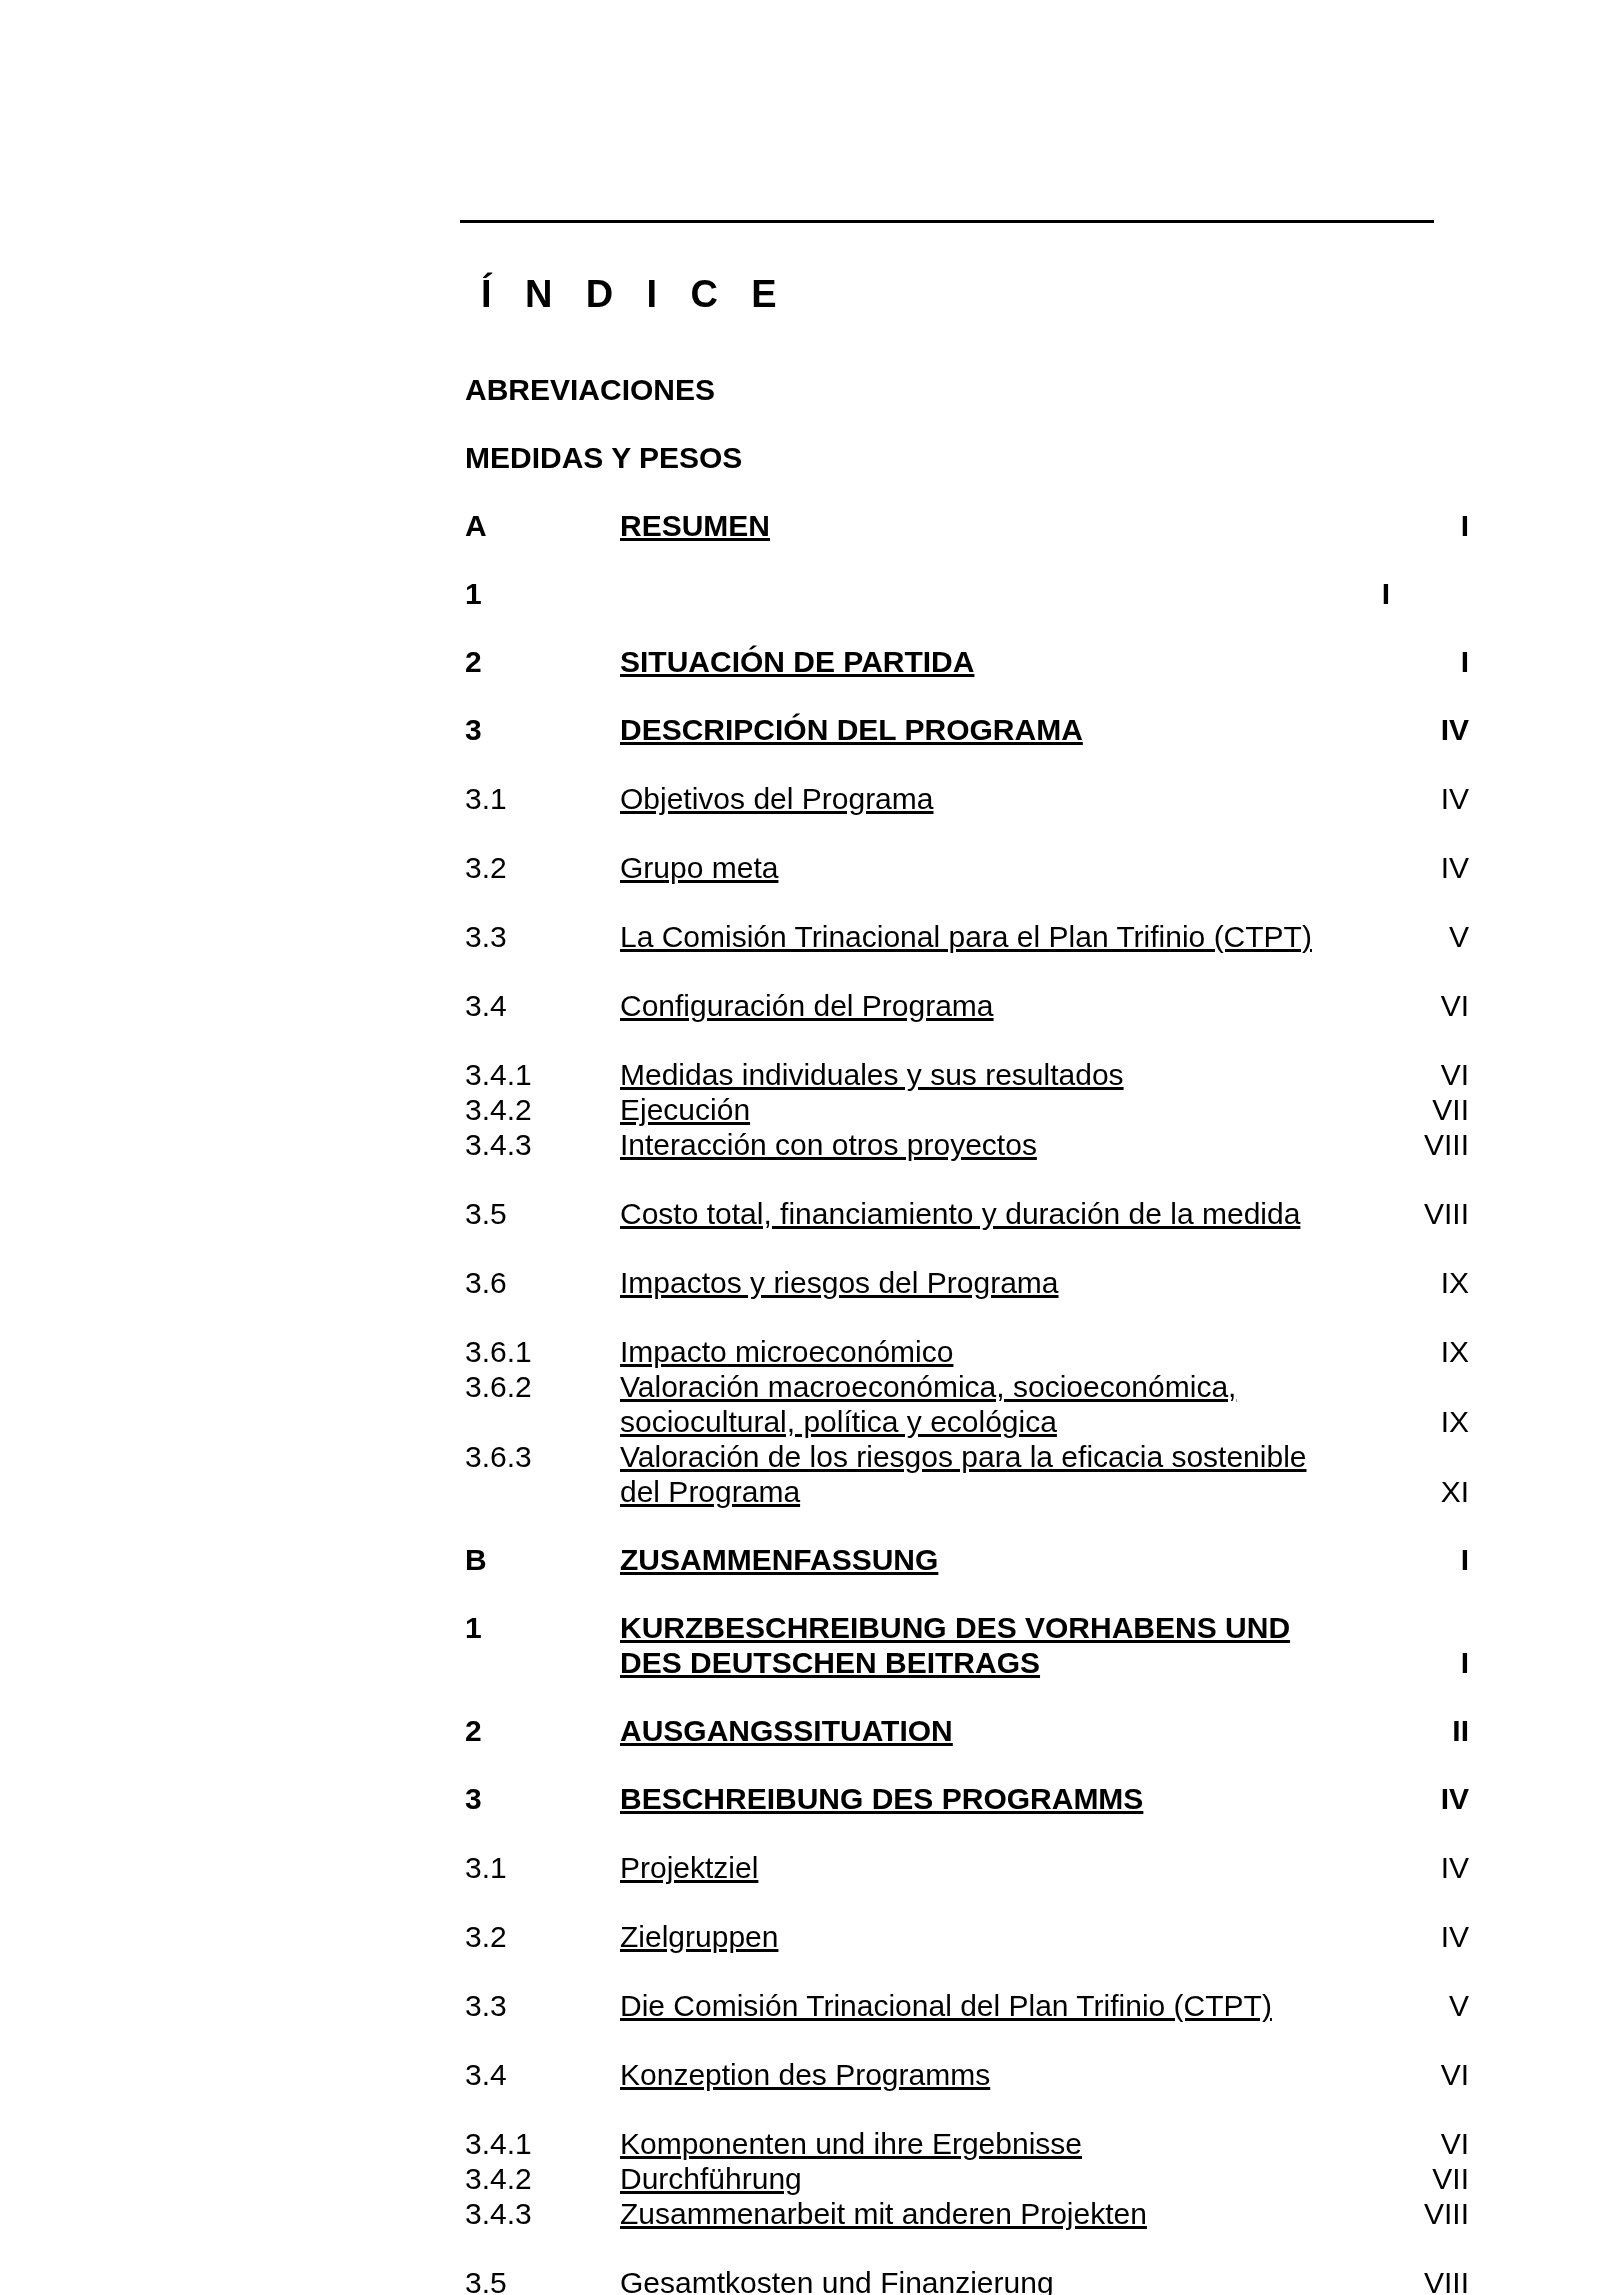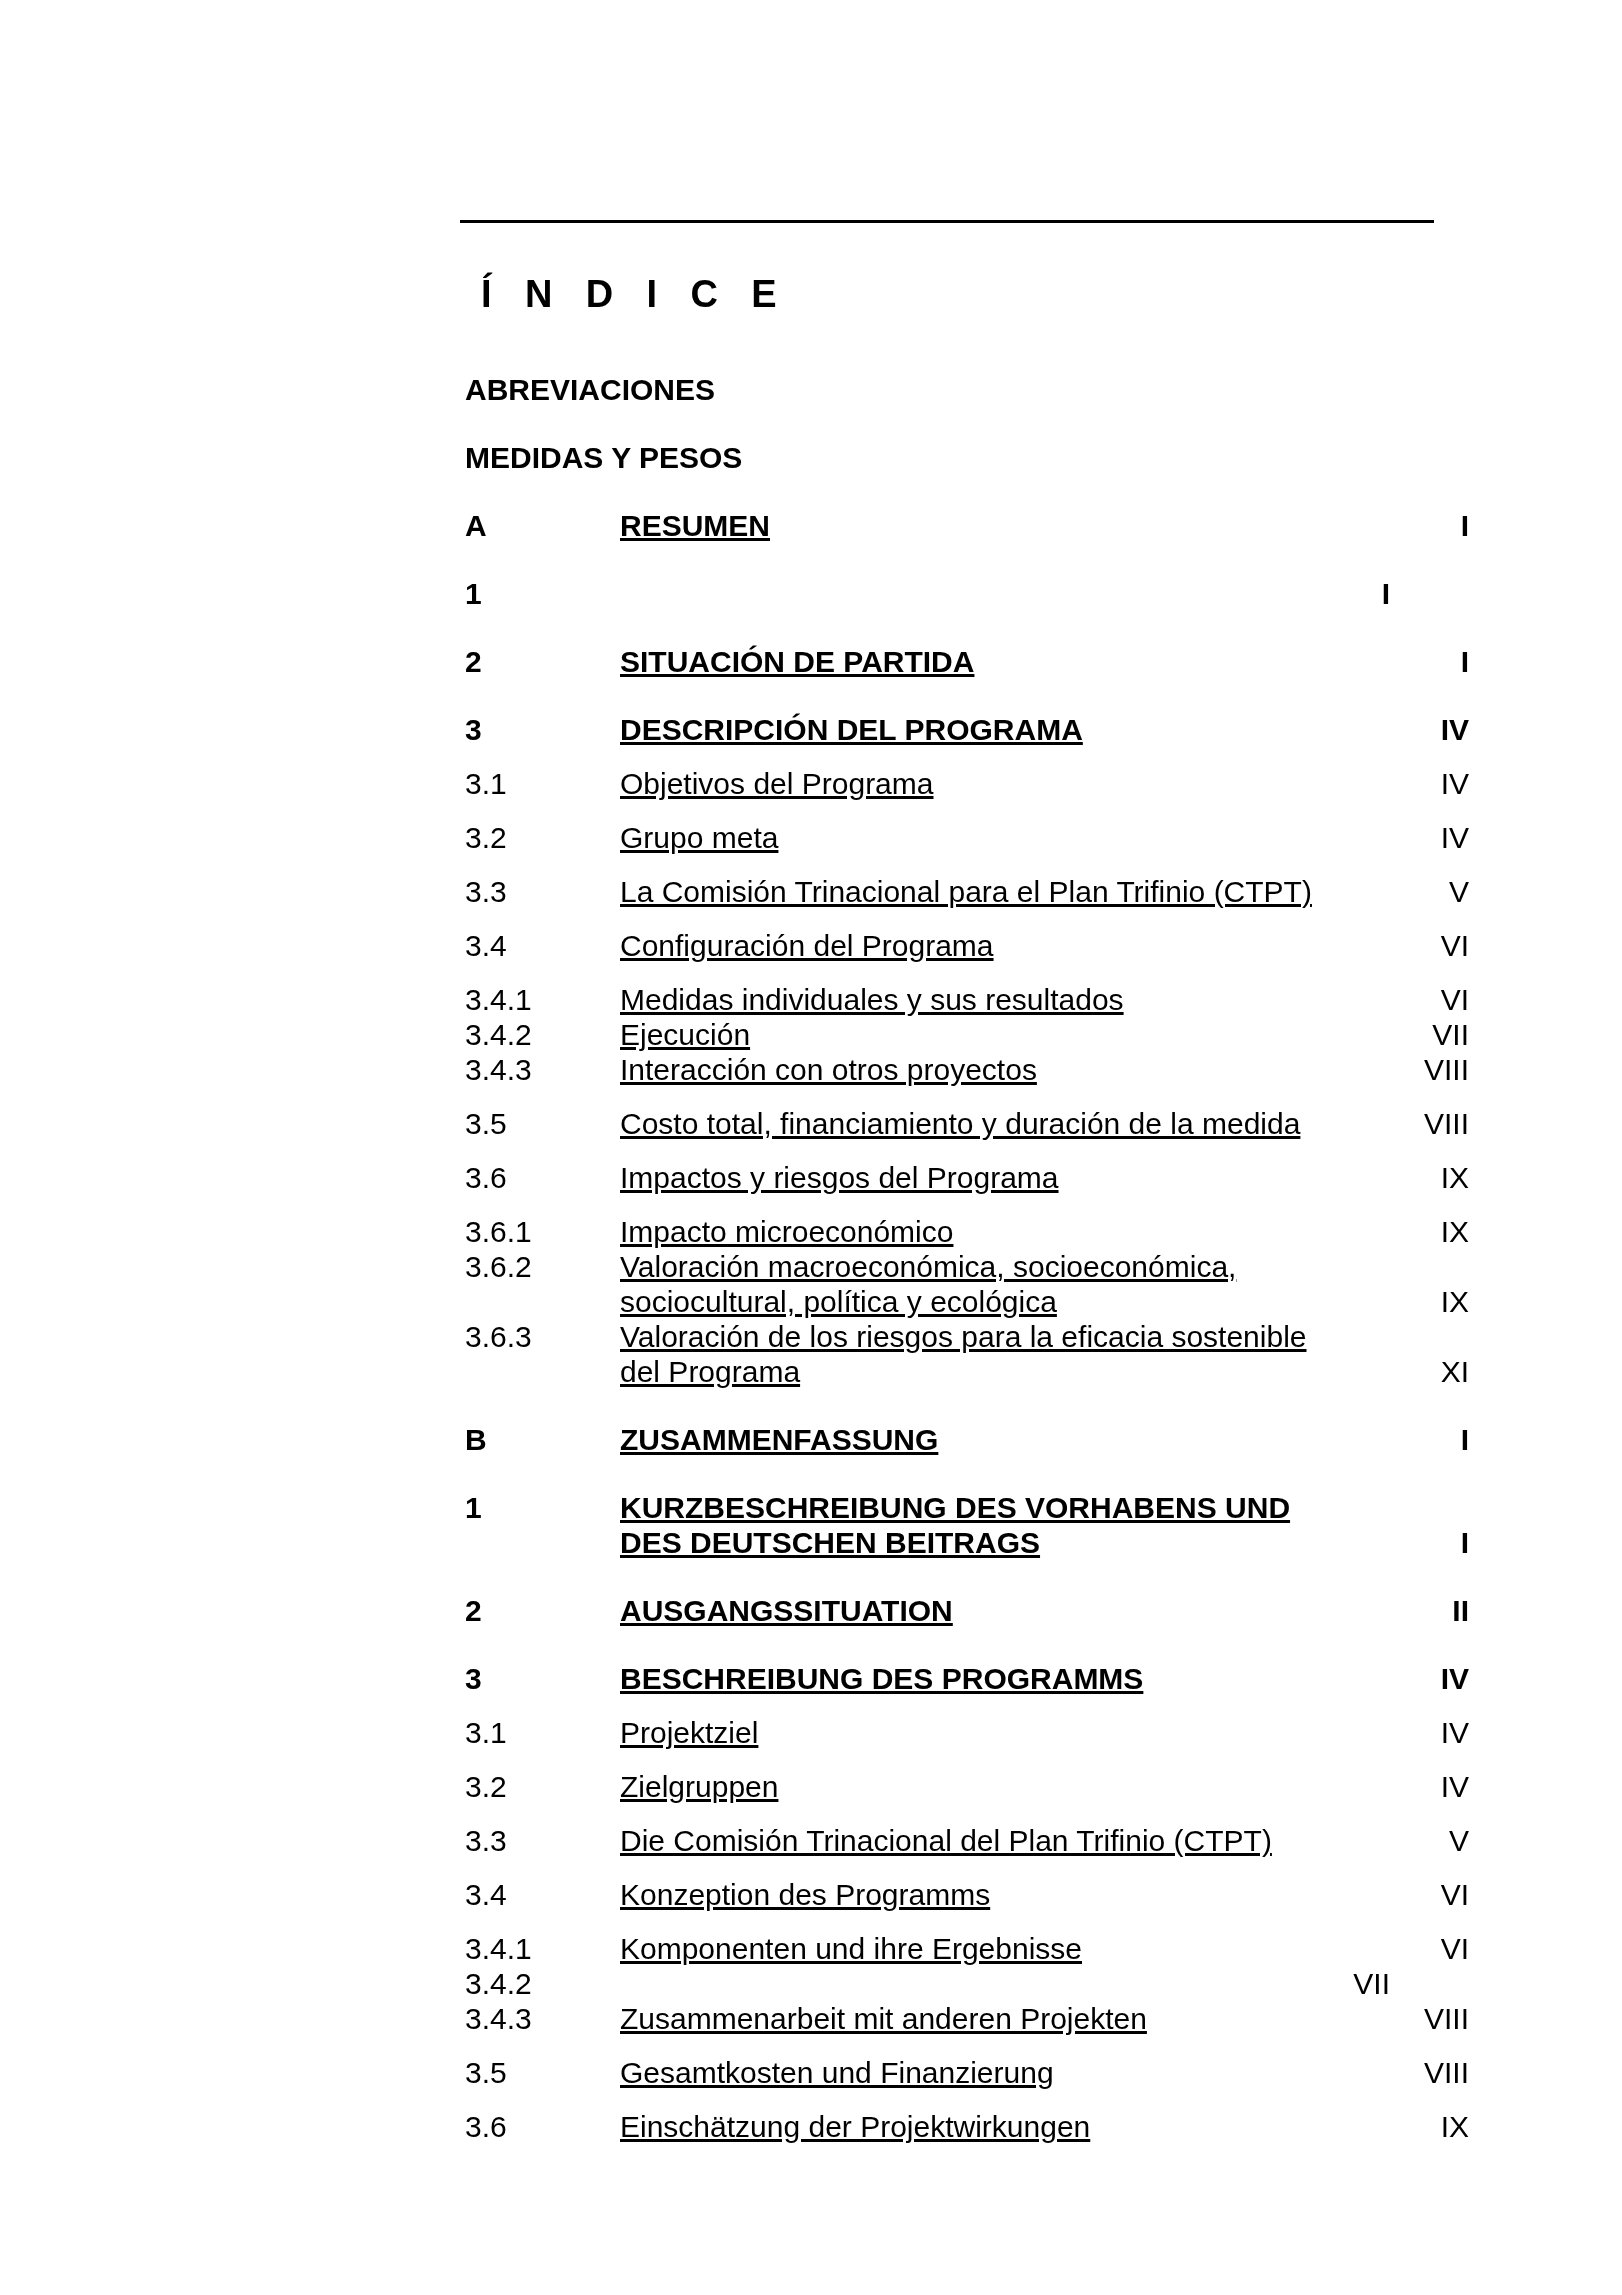--- a/index.html
+++ b/index.html
@@ -39,21 +39,21 @@
       top: 332px;
       width: 1004px;
     }
     .entry {
       display: grid;
       grid-template-columns: 155px 1fr 79px;
       font-size: 30px;
       line-height: 35px;
     }
     .entry.bold { font-weight: bold; margin-top: 40px; }
-    .entry.gap { margin-top: 19px; }
+    .entry.gap { margin-top: 34px; }
     .entry.gap-lg { margin-top: 33px; }
     .entry .num { white-space: nowrap; }
     .entry .txt { white-space: pre-line; padding-right: 13px; text-decoration: underline; }
     .entry .pg {
       text-align: right;
       align-self: end;
       white-space: nowrap;
     }
   </style>
 </head>
@@ -192,20 +192,21 @@
       <span class="txt">Konzeption des Programms</span>
       <span class="pg">VI</span>
     </div>
     <div class="entry gap">
       <span class="num">3.4.1</span>
       <span class="txt">Komponenten und ihre Ergebnisse</span>
       <span class="pg">VI</span>
     </div>
     <div class="entry">
       <span class="num">3.4.2</span>
+      <span class="txt">Durchführung</span>
       <span class="pg">VII</span>
     </div>
     <div class="entry">
       <span class="num">3.4.3</span>
       <span class="txt">Zusammenarbeit mit anderen Projekten</span>
       <span class="pg">VIII</span>
     </div>
     <div class="entry gap">
       <span class="num">3.5</span>
       <span class="txt">Gesamtkosten und Finanzierung</span>

